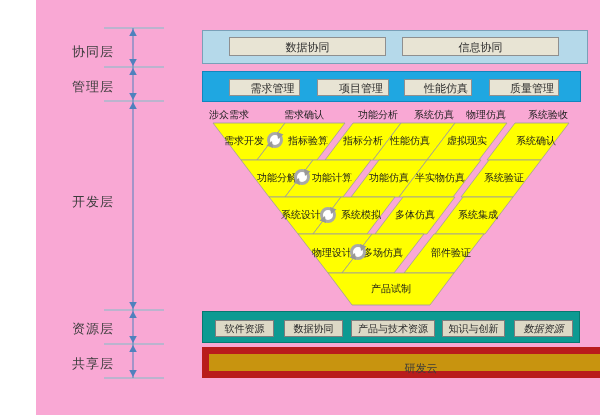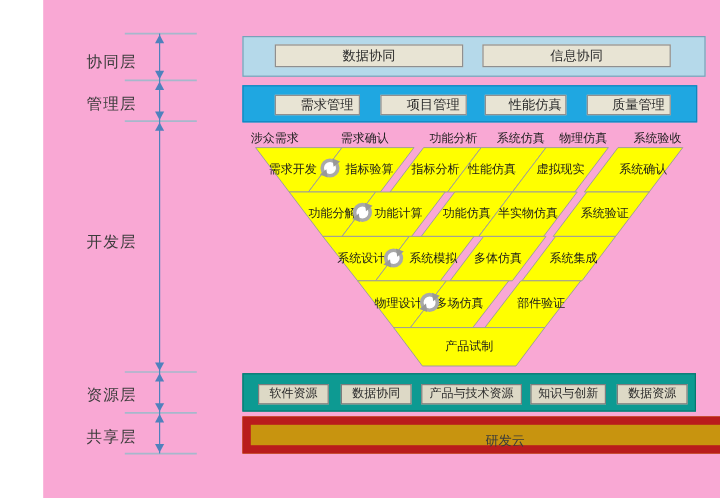--- a/index.html
+++ b/index.html
@@ -21,21 +21,21 @@
   #cb1{left:26px;width:157px;} #cb2{left:199px;width:157px;}
 
   .band.mgmt{left:166px;top:71px;width:379px;height:31px;background:#1fa7e1;border:1px solid #1286bd;}
   .band.mgmt .bx{top:7px;height:17px;font-size:11px;line-height:16px;padding-left:16px;}
   #mb1{left:26px;width:71px;} #mb2{left:114px;width:72px;}
   #mb3{left:201px;width:68px;} #mb4{left:286px;width:70px;}
 
   .band.res{left:166px;top:311px;width:378px;height:32px;background:#0d9a92;border:1px solid #077870;padding-left:36px;}
   .band.res .bx{top:8px;height:17px;font-size:10px;line-height:16px;background:#ddd9c6;border:1px solid #7d7d7d;}
   #rb1{left:12px;width:59px;} #rb2{left:81px;width:59px;} #rb3{left:148px;width:84px;}
-  #rb4{left:239px;width:63px;} #rb5{left:311px;width:59px;}
+  #rb4{left:239px;width:63px;} #rb5{left:311px;width:59px;font-style:italic;}
 
   .band.cloud{left:166px;top:347px;width:438px;height:31px;background:#c8940f;border:7px solid #b91c1c;
               text-align:center;font-size:11px;line-height:29px;color:#3b3b3b;}
 
   
   .overlay{position:absolute;left:0;top:0;width:600px;height:415px;}
   .overlay text{font-family:"Liberation Sans","DejaVu Sans",sans-serif;font-size:10px;
                 fill:#1a1a1a;text-anchor:middle;}
   .overlay text.toplbl{font-size:10px;fill:#222;}
   .vcell{fill:#ffff00;stroke:#9c9c9c;stroke-width:0.8;}

